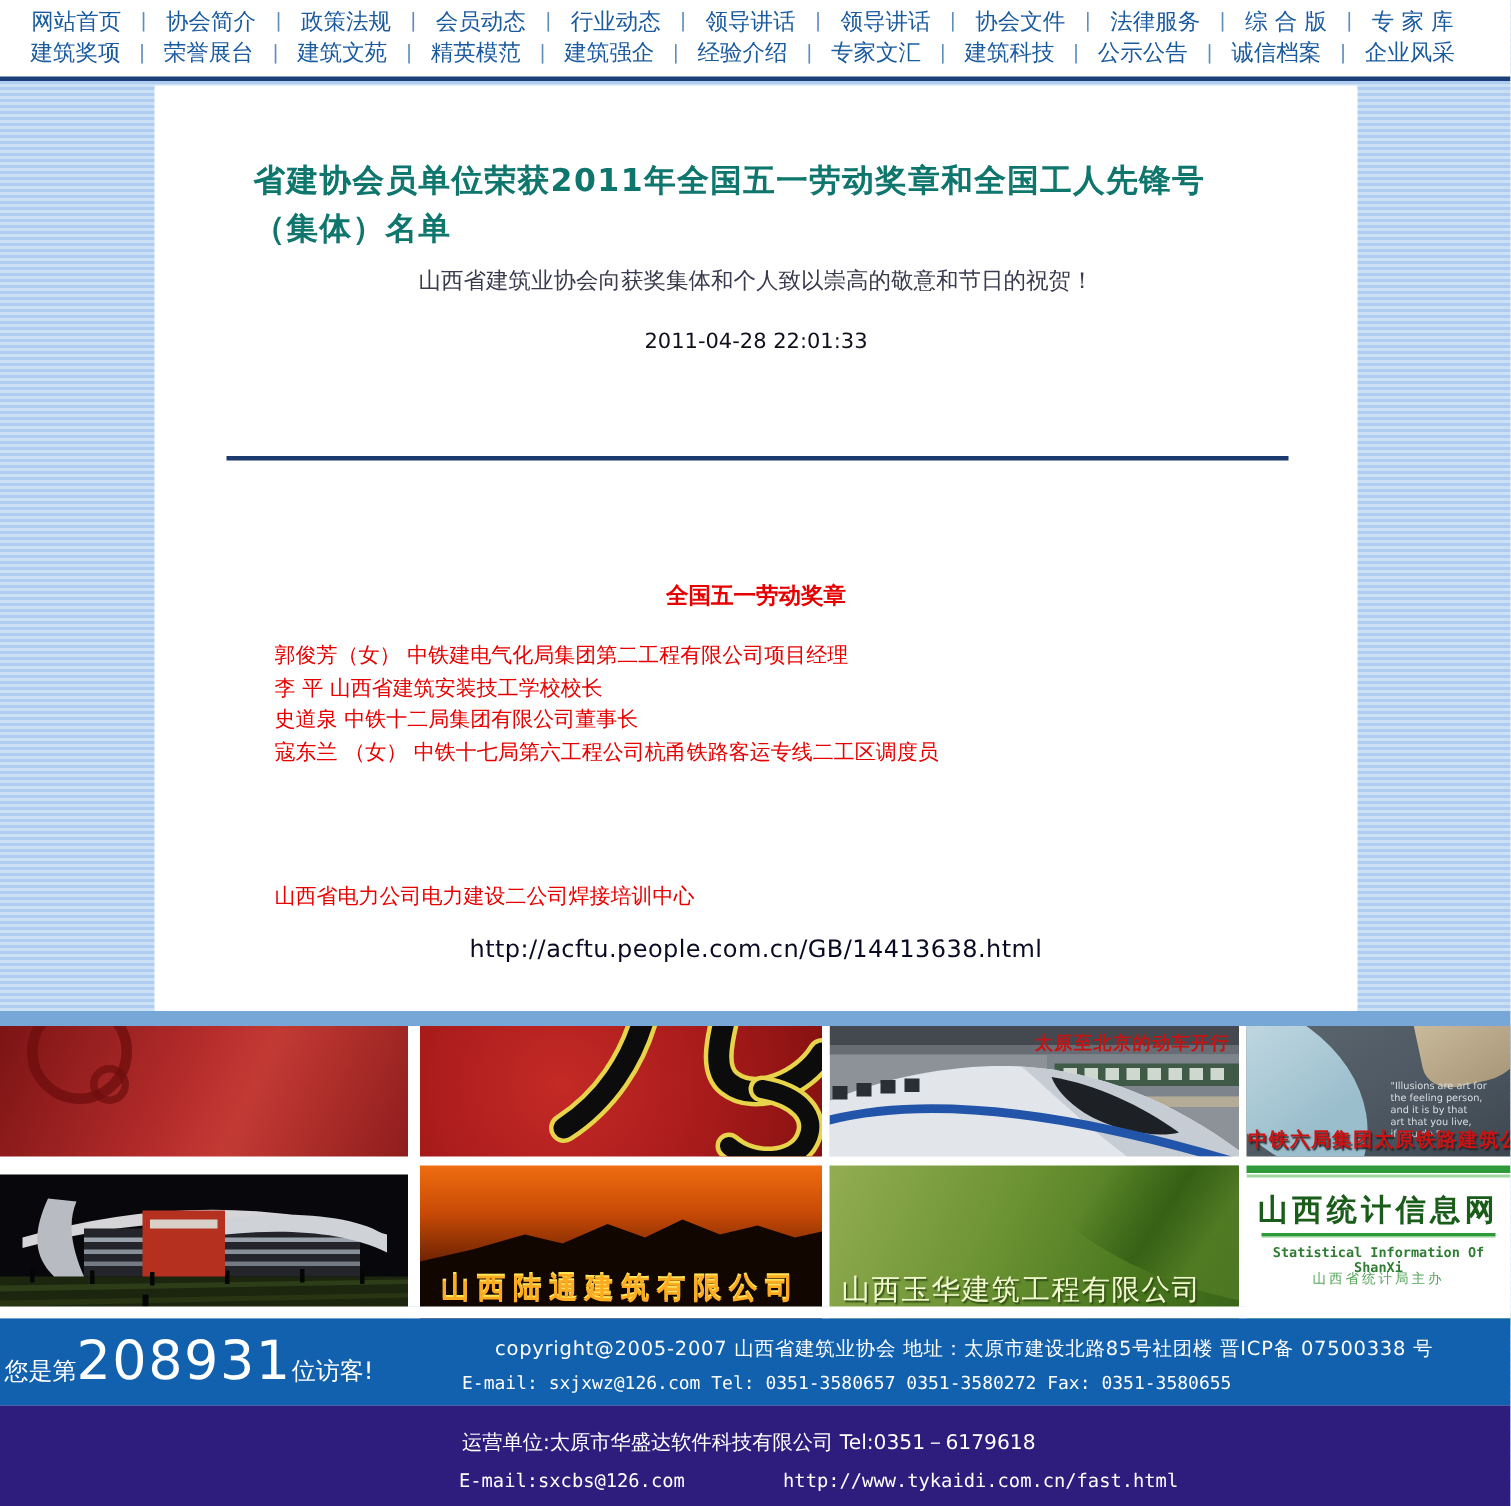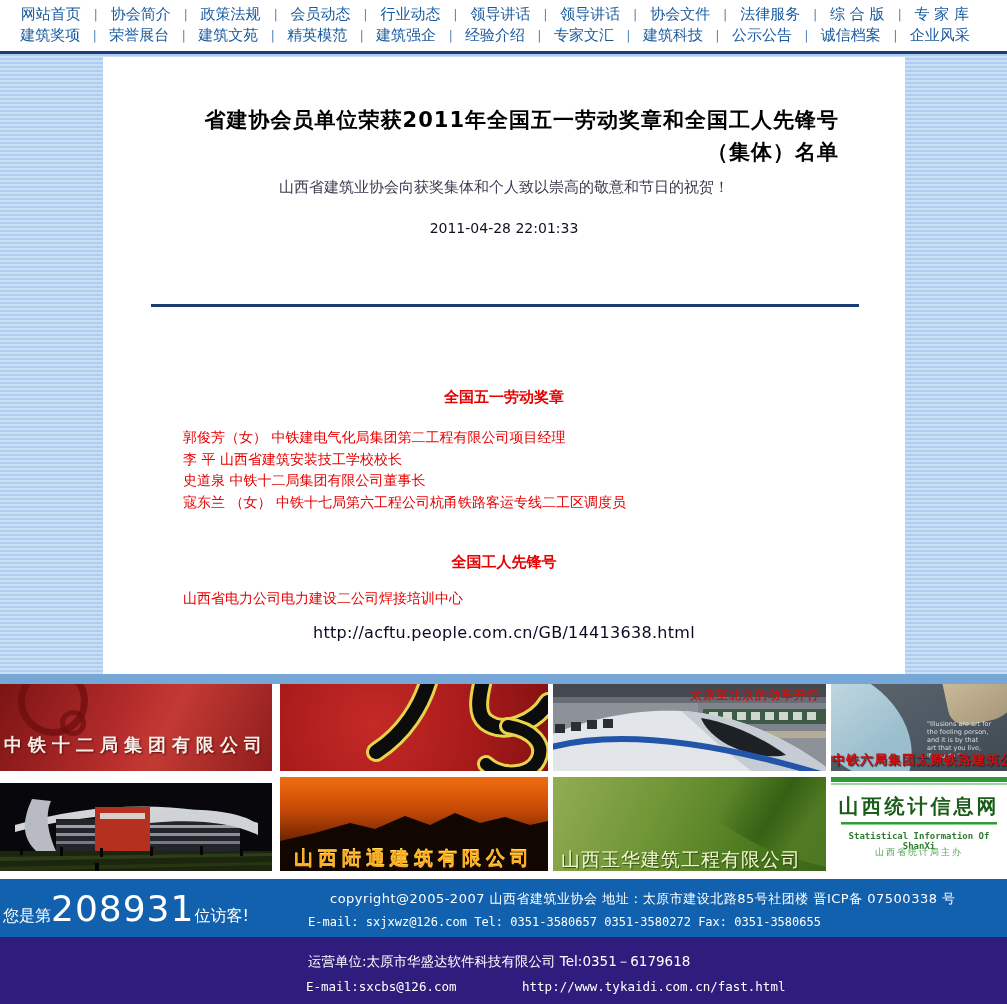--- a/index.html
+++ b/index.html
@@ -23,22 +23,22 @@
   .nav-sep { color:#5d8cbd; font-size:13px; }
   .nav-row .nav-sep:last-child { visibility:hidden; }
 
   
   .content-box {
     position:absolute; top:57px; left:103px; width:802px; height:617px;
     background:#ffffff;
   }
   .article-title {
     position:absolute; top:47px; left:50%; transform:translateX(-50%);
-    width:670px; text-align:right;
-    color:#000000; font-weight:bold; font-size:21px; line-height:32px; letter-spacing:1px;
+    width:670px; text-align:left;
+    color:#0f766e; font-weight:bold; font-size:21px; line-height:32px; letter-spacing:1px;
   }
   .article-greeting {
     position:absolute; top:121px; width:100%; text-align:center;
     color:#3a3a4e; font-size:15px;
   }
   .article-date {
     position:absolute; top:163px; width:100%; text-align:center;
     color:#10101c; font-size:14px;
   }
   .article-rule {
@@ -227,37 +227,35 @@
       <div class="winner">郭俊芳（女） 中铁建电气化局集团第二工程有限公司项目经理</div>
 
 
       <div class="winner">李  平 山西省建筑安装技工学校校长</div>
 
       <div class="winner">史道泉 中铁十二局集团有限公司董事长</div>
 
       <div class="winner">寇东兰 （女） 中铁十七局第六工程公司杭甬铁路客运专线二工区调度员</div>
     </div>
 
-  <div class="section-title sec2">全国工人先锋号</div>
   <div class="winner-list pioneer-list">
 
       <div class="winner">山西省电力公司电力建设二公司焊接培训中心</div>
     </div>
 
   <div class="source-url">http://acftu.people.com.cn/GB/14413638.html</div>
 </div>
 
 <div class="band"></div>
 
 <div class="banners">
 
   <div class="cell r1 c1 b-zt12">
     <div class="swirl1"></div>
     <div class="swirl2"></div>
-    <div class="b-label">中铁十二局集团有限公司</div>
   </div>
 
   <div class="cell r1 c2 b-callig">
     <svg viewBox="0 0 268 87">
       <path d="M150,-8 C142,22 124,50 96,68" fill="none" stroke="#e8d44a" stroke-width="20" stroke-linecap="round"></path>
       <path d="M150,-8 C142,22 124,50 96,68" fill="none" stroke="#0c0c0c" stroke-width="14" stroke-linecap="round"></path>
       <path d="M205,-12 C198,14 196,30 206,38 C224,52 256,38 268,18" fill="none" stroke="#e8d44a" stroke-width="20" stroke-linecap="round"></path>
       <path d="M205,-12 C198,14 196,30 206,38 C224,52 256,38 268,18" fill="none" stroke="#0c0c0c" stroke-width="14" stroke-linecap="round"></path>
       <path d="M228,42 C252,46 266,60 258,76 C250,92 222,94 206,80" fill="none" stroke="#e8d44a" stroke-width="18" stroke-linecap="round"></path>
       <path d="M228,42 C252,46 266,60 258,76 C250,92 222,94 206,80" fill="none" stroke="#0c0c0c" stroke-width="12" stroke-linecap="round"></path>

